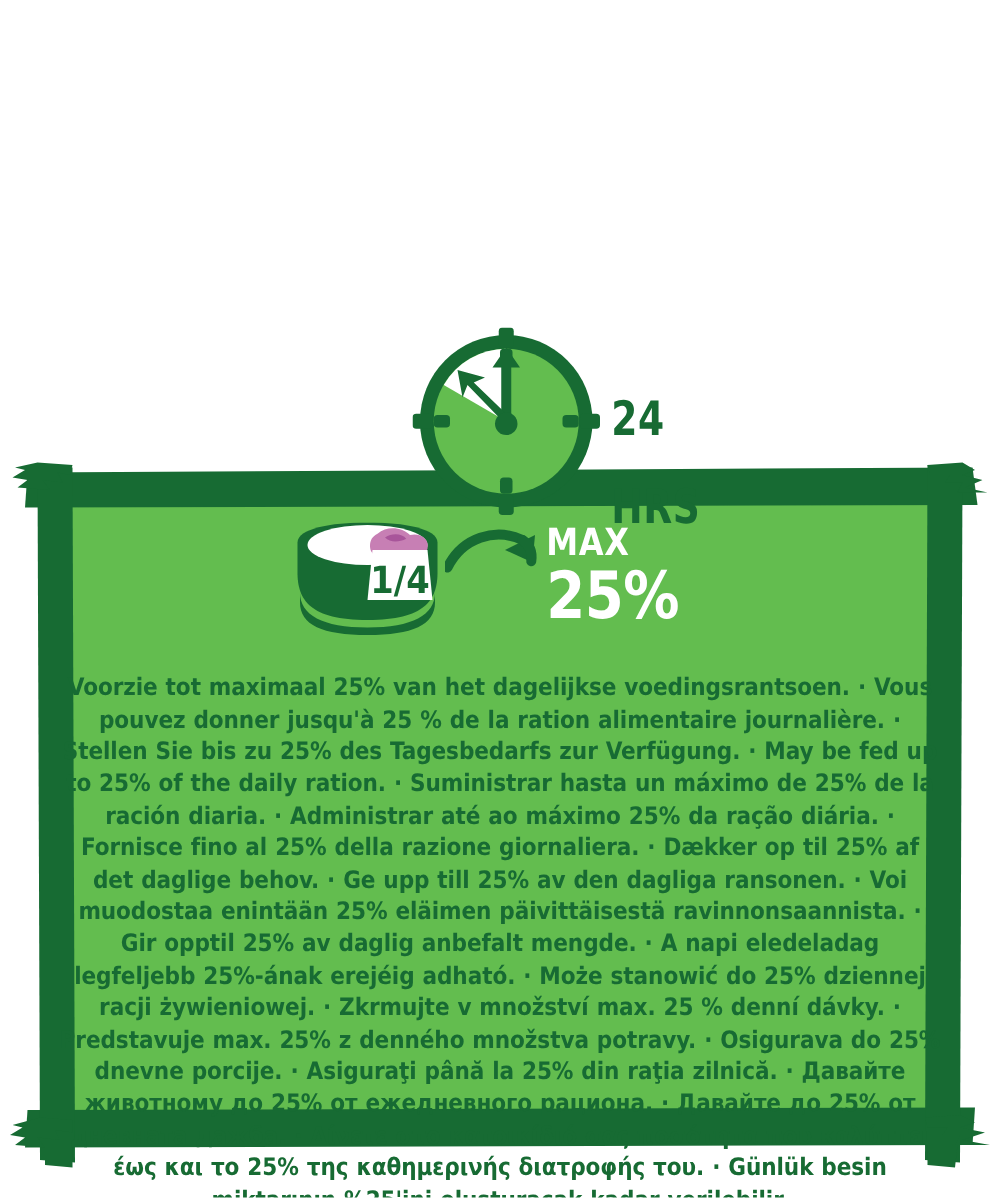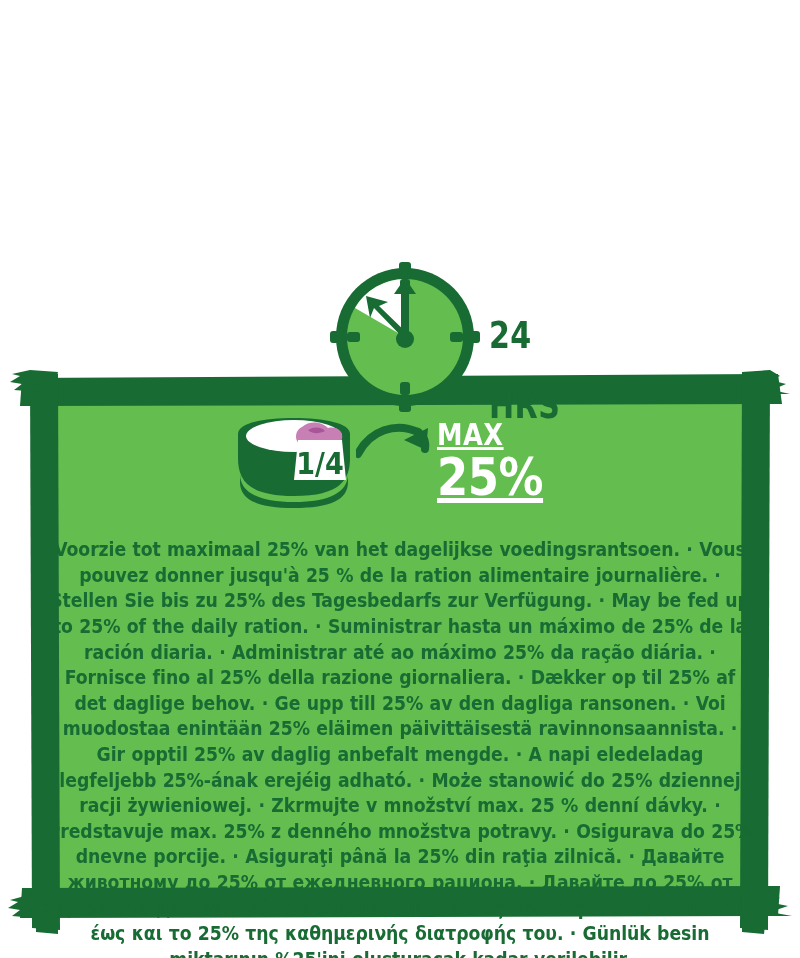--- a/index.html
+++ b/index.html
@@ -86,21 +86,20 @@
     height: 60px;
   }
   .arrow-icon svg { display: block; width: 90px; height: 60px; }
 
   .max-block {
     position: absolute;
     left: 437px;
     top: 420px;
     width: 200px;
     color: #ffffff;
-    text-decoration: underline;
   }
   .max-word {
     font-family: "Liberation Sans Narrow", "DejaVu Sans Condensed", "Liberation Sans", sans-serif;
     font-weight: bold;
     font-size: 30px;
     line-height: 1;
     letter-spacing: 0.5px;
     transform: scaleX(0.95);
     transform-origin: left top;
   }

